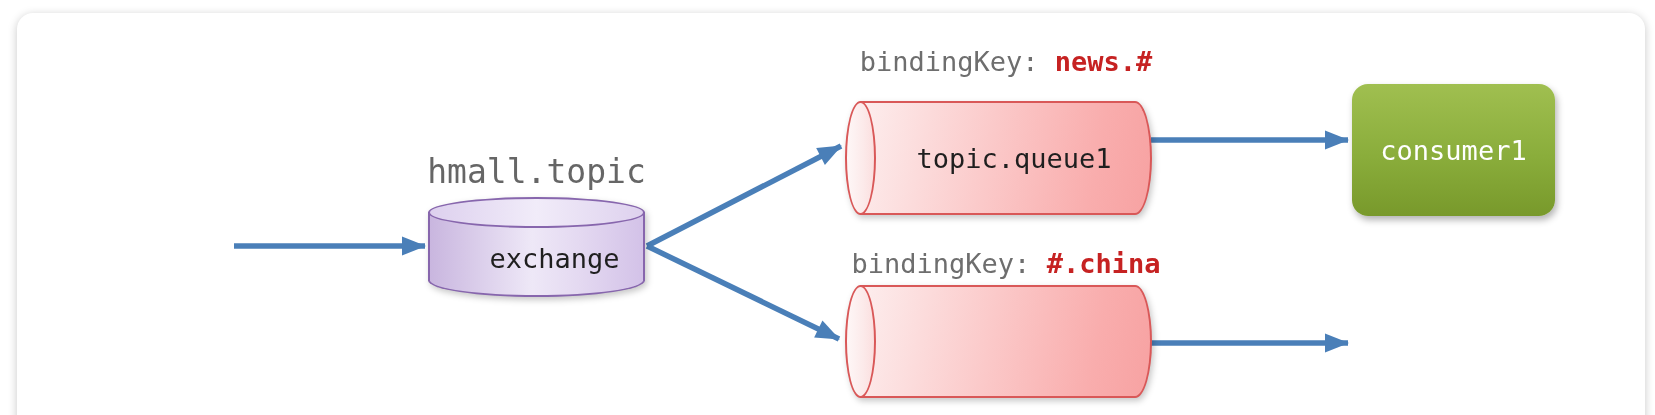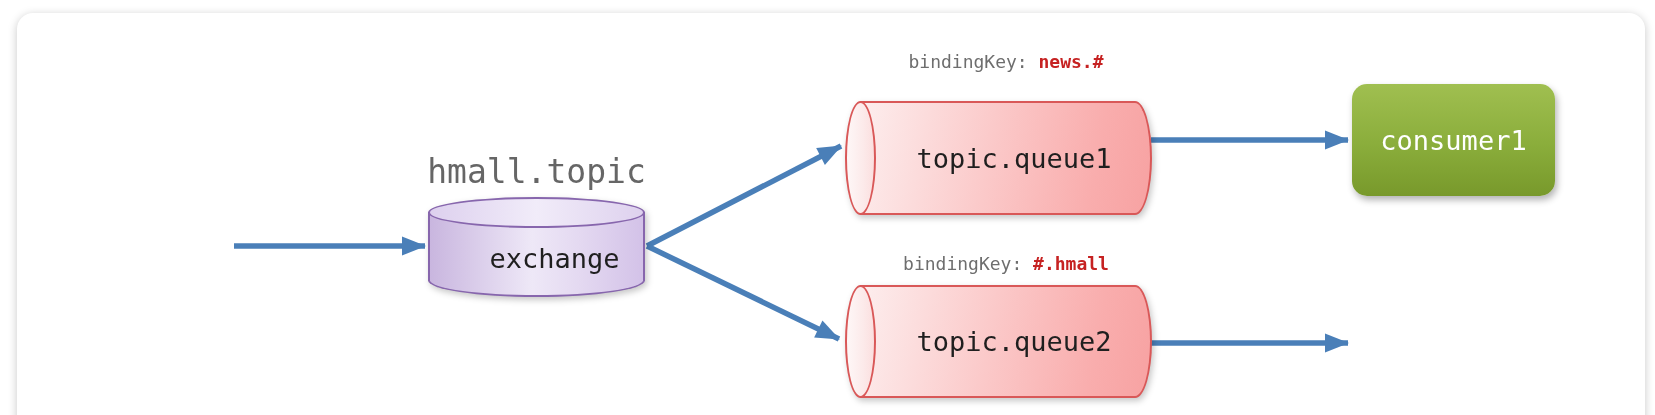--- a/index.html
+++ b/index.html
@@ -31,23 +31,22 @@
     position: absolute; border-radius: 16px;
     display: flex; align-items: center; justify-content: center;
     font-size: 27px; color: #ffffff;
     box-shadow: 2px 4px 7px rgba(0,0,0,0.30);
   }
   .box.publisher {
     left: 42px; top: 188px; width: 191px; height: 115px;
     background: linear-gradient(to bottom, #4a86c9 0%, #3a70ae 55%, #30609a 100%);
   }
   .box.consumer {
-    left: 1352px; width: 203px; height: 112px;
+    left: 1352px; width: 203px; height: 132px;
     background: linear-gradient(to bottom, #a0bf50 0%, #8aad3b 55%, #78992b 100%);
-    border-radius: 15px;
   }
   .box.consumer1 { top: 84px; }
   .box.consumer2 { top: 288px; }
 
   
   .cyl-v { position: absolute; left: 428px; top: 197px; width: 217px; height: 100px;
            filter: drop-shadow(2px 3px 3px rgba(0,0,0,0.22)); }
   .cyl-v .cv-body {
     position: absolute; left: 0; right: 0; top: 15px; bottom: 0;
     border: 2px solid #8766ad; border-top: none;
@@ -89,21 +88,21 @@
   .cyl-h .ch-label {
     position: absolute; left: 31px; right: 0; top: 0; bottom: 0;
     display: flex; align-items: center; justify-content: center;
     font-size: 27px; color: #1f1f1f;
   }
 
   
   .binding {
     position: absolute; left: 845px; width: 322px; height: 32px;
     display: flex; align-items: center; justify-content: center;
-    font-size: 18px; white-space: pre;
+    font-size: 27px; white-space: pre;
   }
   .binding.b1 { top: 45px; }
   .binding.b2 { top: 247px; }
   .binding .bk-prefix { color: #6e6e6e; }
   .binding .bk-key { color: #c62222; font-weight: bold; }
 
   .arrows { position: absolute; left: 0; top: 0; width: 1655px; height: 415px;
             pointer-events: none; }
 </style>
 </head>
@@ -138,24 +137,23 @@
   <div class="binding b1">
     <span class="bk-prefix">bindingKey: </span><span class="bk-key">news.#</span>
   </div>
   <div class="cyl-h queue1">
     <div class="ch-body"></div>
     <div class="ch-cap"></div>
     <div class="ch-label">topic.queue1</div>
   </div>
 
   <div class="binding b2">
-    <span class="bk-prefix">bindingKey: </span><span class="bk-key">#.hmall</span>
+    <span class="bk-prefix">bindingKey: </span><span class="bk-key">#.china</span>
   </div>
   <div class="cyl-h queue2">
     <div class="ch-body"></div>
     <div class="ch-cap"></div>
-    <div class="ch-label">topic.queue2</div>
   </div>
 
   <div class="box consumer consumer1">
     <span>consumer1</span>
   </div>
 </div>
 
 </body></html>

